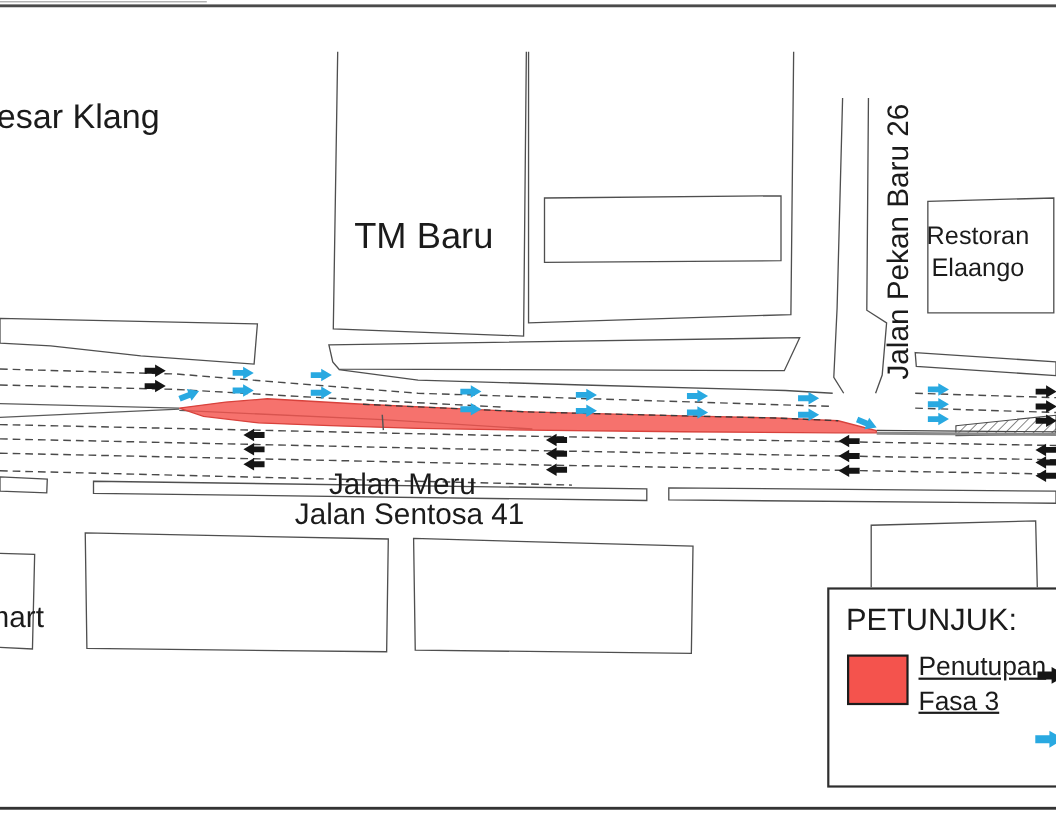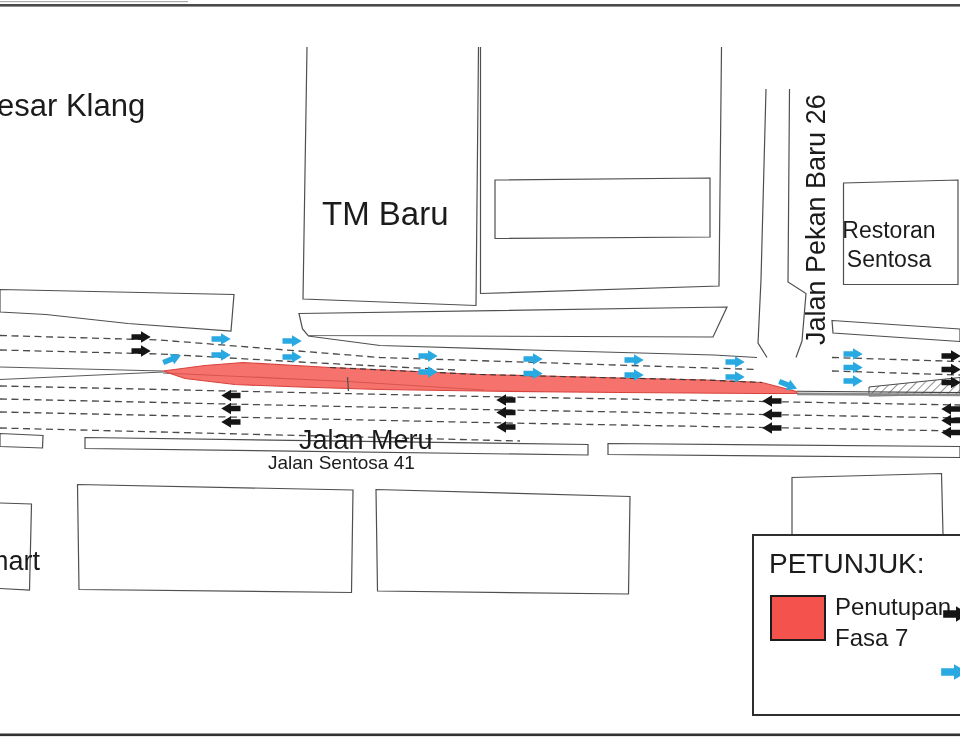--- a/index.html
+++ b/index.html
@@ -6,32 +6,32 @@
   #stage{
     position:relative;width:960px;height:750px;background:#ffffff;
     overflow:hidden;font-family:"Liberation Sans",sans-serif;color:#1b1b1b;
   }
   svg.map{position:absolute;left:0;top:0;}
   .lbl{position:absolute;white-space:nowrap;color:#1b1b1b;}
   #lbl-klang{left:-3px;top:88px;font-size:31px;}
   #lbl-tm{left:322px;top:195px;font-size:33px;}
   #lbl-pekan{left:801px;top:345px;width:226px;height:34px;font-size:27px;
              transform:rotate(-90deg);transform-origin:0 0;}
-  #lbl-restoran{left:836px;top:216px;width:106px;font-size:23px;line-height:29px;
+  #lbl-restoran{left:836px;top:200px;width:106px;font-size:23px;line-height:29px;
                 text-align:center;white-space:normal;}
   #lbl-meru{left:299px;top:425px;font-size:27px;}
-  #lbl-sentosa{left:268px;top:452px;font-size:19px;}
+  #lbl-sentosa{left:268px;top:452px;font-size:27px;}
   #lbl-mart{left:-14px;top:546px;font-size:27px;}
   #legend{
     position:absolute;left:752px;top:534px;width:212px;height:178px;
     border:2px solid #2e2e2e;background:#fff;
   }
   #legend .lg-title{position:absolute;left:15px;top:12px;font-size:28px;}
   #legend .lg-swatch{position:absolute;left:15px;top:58px;}
-  #legend .lg-label{position:absolute;left:81px;top:55px;font-size:24px;line-height:31px;}
+  #legend .lg-label{position:absolute;left:81px;top:55px;font-size:24px;line-height:31px;text-decoration:underline;}
   #legend .lg-arrow-black{position:absolute;left:176px;top:64px;}
   #legend .lg-arrow-cyan{position:absolute;left:174px;top:122px;}
 </style>
 </head>
 <body>
 
 <div id="stage">
 
   <svg class="map" width="960" height="750" viewBox="0 0 960 750">
     <defs>
@@ -128,34 +128,34 @@
         <use href="#arrow-shape" transform="translate(951 420.5) rotate(180)" fill="#151515"></use>
         <use href="#arrow-shape" transform="translate(951 432.5) rotate(180)" fill="#151515"></use>
       </g>
   </svg>
 
   <div class="lbl" id="lbl-klang">esar Klang</div>
   <div class="lbl" id="lbl-tm">TM Baru</div>
   <div class="lbl" id="lbl-pekan">Jalan Pekan Baru 26</div>
   <div class="lbl" id="lbl-restoran">
     <div>Restoran</div>
-    <div>Sentosa</div>
+    <div>Elaango</div>
   </div>
   <div class="lbl" id="lbl-meru">Jalan Meru</div>
   <div class="lbl" id="lbl-sentosa">Jalan Sentosa 41</div>
   <div class="lbl" id="lbl-mart">mart</div>
 
   <div id="legend">
     <div class="lg-title">PETUNJUK:</div>
     <svg class="lg-swatch" width="58" height="48">
       <rect x="2" y="2" width="54" height="44" stroke="#1c1c1c" stroke-width="2" fill="#f4534d"></rect>
     </svg>
     <div class="lg-label">
       <div>Penutupan</div>
-      <div>Fasa 7</div>
+      <div>Fasa 3</div>
     </div>
     <svg class="lg-arrow-black" width="52" height="28">
       <use href="#arrow-shape" transform="translate(26 14) scale(1.35)" fill="#151515"></use>
     </svg>
     <svg class="lg-arrow-cyan" width="52" height="28">
       <use href="#arrow-shape" transform="translate(26 14) scale(1.35)" fill="#29a9e1"></use>
     </svg>
   </div>
 
 </div>

